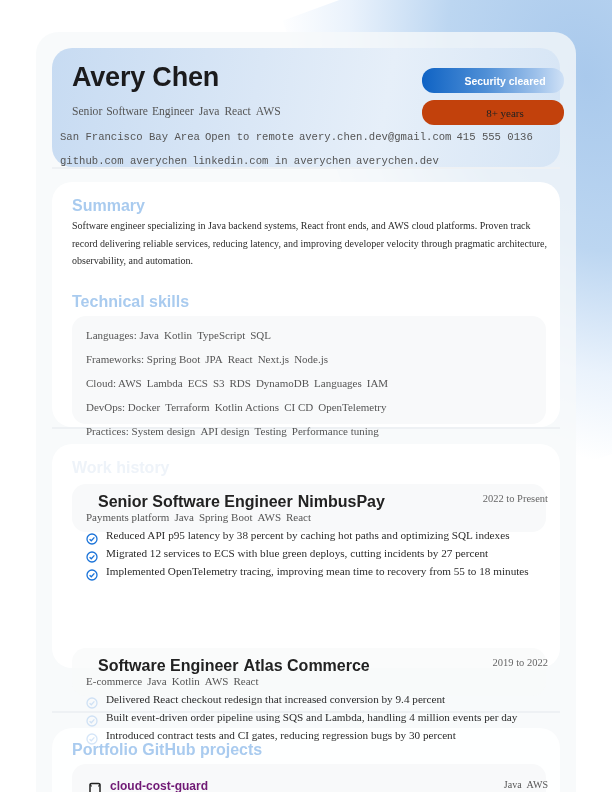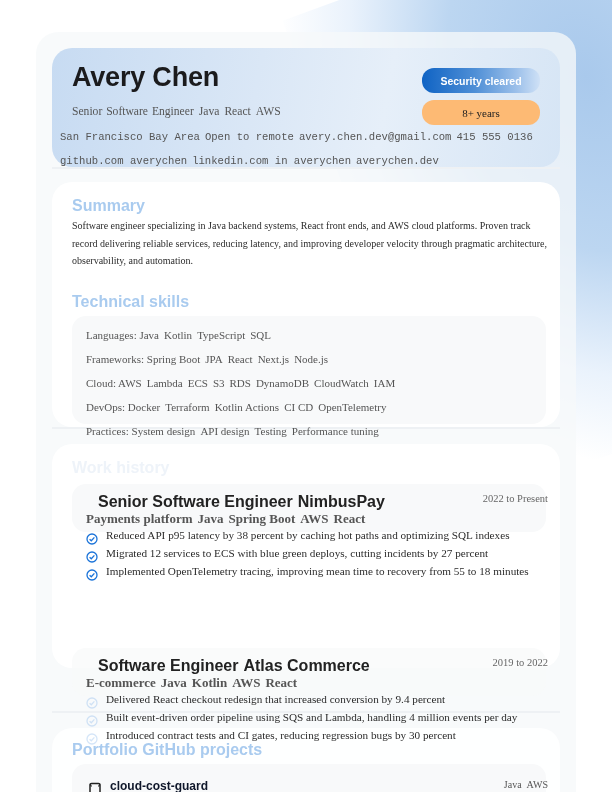--- a/index.html
+++ b/index.html
@@ -32,26 +32,27 @@
       font-family:"Liberation Sans", sans-serif; font-weight:bold; font-size:27px; color:#1b1b1d;
       letter-spacing:-0.2px;
     }
     .subtitle { position:absolute; left:72px; top:105px; font-size:11.6px; color:#555; font-family:"Liberation Serif", serif; word-spacing:1px; }
     .contact { position:absolute; left:60px; font-size:10.6px; color:#555; font-family:Liberation Mono, monospace; }
     .contact span, .subtitle span { margin-right:5px; }
     .badge {
       position:absolute; left:422px; width:118px; height:25px; border-radius:12px;
       display:flex; align-items:center; justify-content:center;
       font-size:10.5px;
+      padding-left:24px;
     }
     .badge-sec {
       top:68px; color:#fff; font-family:"Liberation Sans", sans-serif; font-weight:bold;
       background: linear-gradient(90deg, #0f63c4 0%, #4f8fd6 45%, #9cc0ea 80%, #cfe1f6 100%);
     }
-    .badge-years { top:100px; background:#fdba74; color:#222; font-family:"Liberation Serif", serif; font-size:11px; }
+    .badge-years { top:100px; background:#c2410c; color:#222; font-family:"Liberation Serif", serif; font-size:11px; }
 
     .summary-card { top:182px; height:245px; }
     .section-title {
       position:absolute; left:72px; font-family:"Liberation Sans", sans-serif; font-weight:bold;
       font-size:16px; color:#a9cbef;
     }
     .summary-text {
       position:absolute; left:72px; top:217px; width:480px;
       font-family:"Liberation Serif", serif; font-size:10px; line-height:17.5px; color:#2b2b2b;
     }
@@ -61,30 +62,30 @@
     }
     .skill-line { position:absolute; left:86px; font-family:"Liberation Serif", serif; font-size:11px; color:#555; }
     .skill-line span { margin-right:5px;text-align:center; }
     .divider { position:absolute; left:52px; width:508px; height:2px; background:#eef1f4; }
 
     .work-card { top:444px; height:224px; }
     .job-box { position:absolute; left:72px; width:474px; border-radius:14px; background:#f8f9fa; }
     .job-title { position:absolute; left:86px; font-family:"Liberation Sans", sans-serif; font-weight:bold; font-size:16px; color:#222;margin-left:12px; }
     .job-title span { margin-right:5px; }
     .job-date { position:absolute; right:64px; font-family:"Liberation Serif", serif; font-size:10.5px; color:#666; }
-    .job-meta { position:absolute; left:86px; font-family:"Liberation Serif", serif; font-size:13px; color:#555;font-weight:bold; }
+    .job-meta { position:absolute; left:86px; font-family:"Liberation Serif", serif; font-size:11px; color:#555; }
     .job-meta span { margin-right:5px; }
     .bullet { position:absolute; left:86px; font-family:"Liberation Serif", serif; font-size:11.2px; color:#2b2b2b; white-space:nowrap; }
     .bullet .chk { position:absolute; left:0; top:4px; width:12px; height:12px; }
     .bullet .txt { position:absolute; left:20px; top:0; }
     .faded .chk { opacity:0.18; }
 
     .portfolio-card { top:728px; height:100px; background:rgba(255,255,255,0.85); }
     .project-box { position:absolute; left:72px; top:764px; width:474px; height:60px; border-radius:14px; background:#f8f9fa; }
-    .project-name { position:absolute; left:110px; top:779px; font-family:"Liberation Sans", sans-serif; font-weight:bold; font-size:12px; color:#0f172a; }
+    .project-name { position:absolute; left:110px; top:779px; font-family:"Liberation Sans", sans-serif; font-weight:bold; font-size:12px; color:#701a75; }
     .project-icon { position:absolute; left:88px; top:782px; width:14px; height:12px; }
     .project-tags { position:absolute; right:64px; top:779px; font-family:"Liberation Serif", serif; font-size:10px; color:#555; }
     .project-tags span { margin-left:5px; }
   </style>
 </head>
 <body>
 
 <div class="blob"></div>
 <div class="outer"></div>
 
@@ -108,21 +109,21 @@
 <div class="summary-text">Software engineer specializing in Java backend systems, React front ends, and AWS cloud platforms. Proven track record delivering reliable services, reducing latency, and improving developer velocity through pragmatic architecture, observability, and automation.</div>
 <div class="section-title" style="top:293px;">Technical skills</div>
 <div class="skills-box"></div>
 <div class="skill-line" style="top:329px;">
   <span>Languages: Java</span><span>Kotlin</span><span>TypeScript</span><span>SQL</span>
 </div>
 <div class="skill-line" style="top:353px;">
   <span>Frameworks: Spring Boot</span><span>JPA</span><span>React</span><span>Next.js</span><span>Node.js</span>
 </div>
 <div class="skill-line" style="top:377px;">
-  <span>Cloud: AWS</span><span>Lambda</span><span>ECS</span><span>S3</span><span>RDS</span><span>DynamoDB</span><span>CloudWatch</span><span>IAM</span>
+  <span>Cloud: AWS</span><span>Lambda</span><span>ECS</span><span>S3</span><span>RDS</span><span>DynamoDB</span><span>Languages</span><span>IAM</span>
 </div>
 <div class="skill-line" style="top:401px;">
   <span>DevOps: Docker</span><span>Terraform</span><span>Kotlin Actions</span><span>CI CD</span><span>OpenTelemetry</span>
 </div>
 <div class="divider" style="top:427px;"></div>
 <div class="skill-line" style="top:425px;">
   <span>Practices: System design</span><span>API design</span><span>Testing</span><span>Performance tuning</span>
 </div>
 
 <div class="card work-card"></div>

